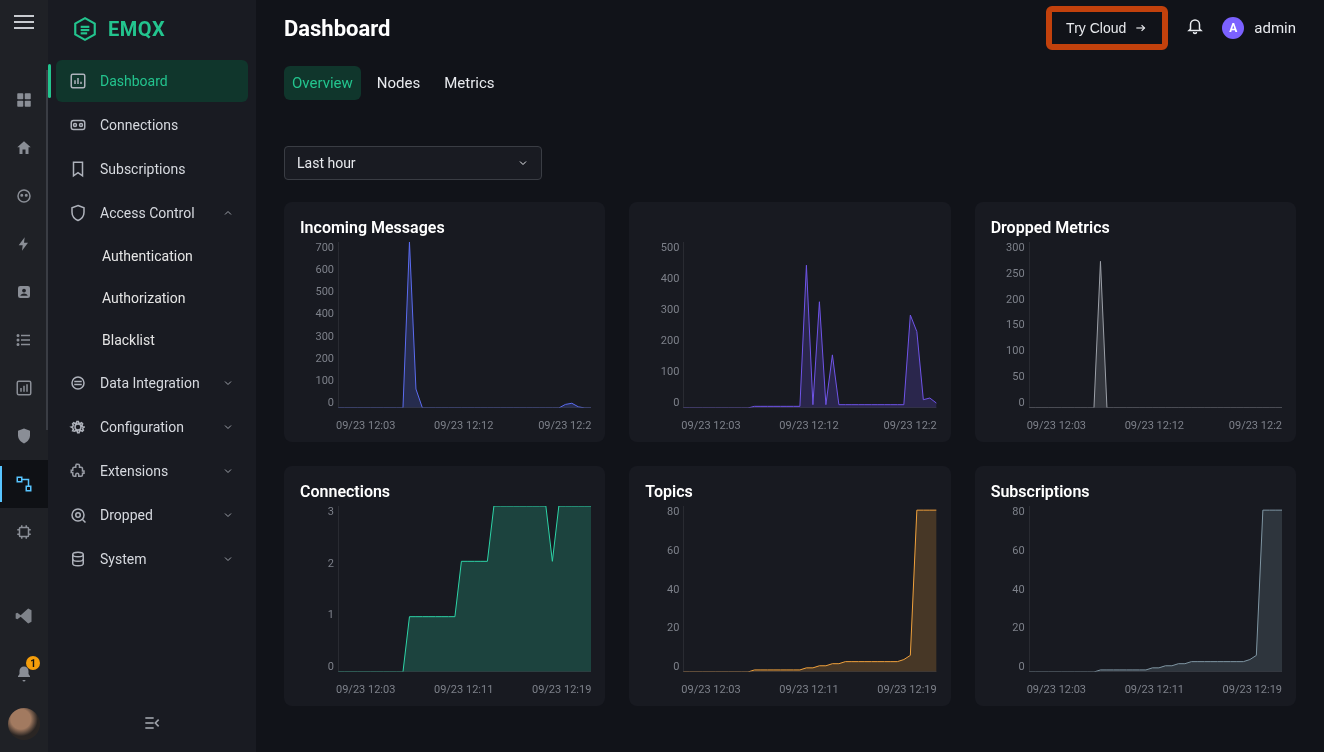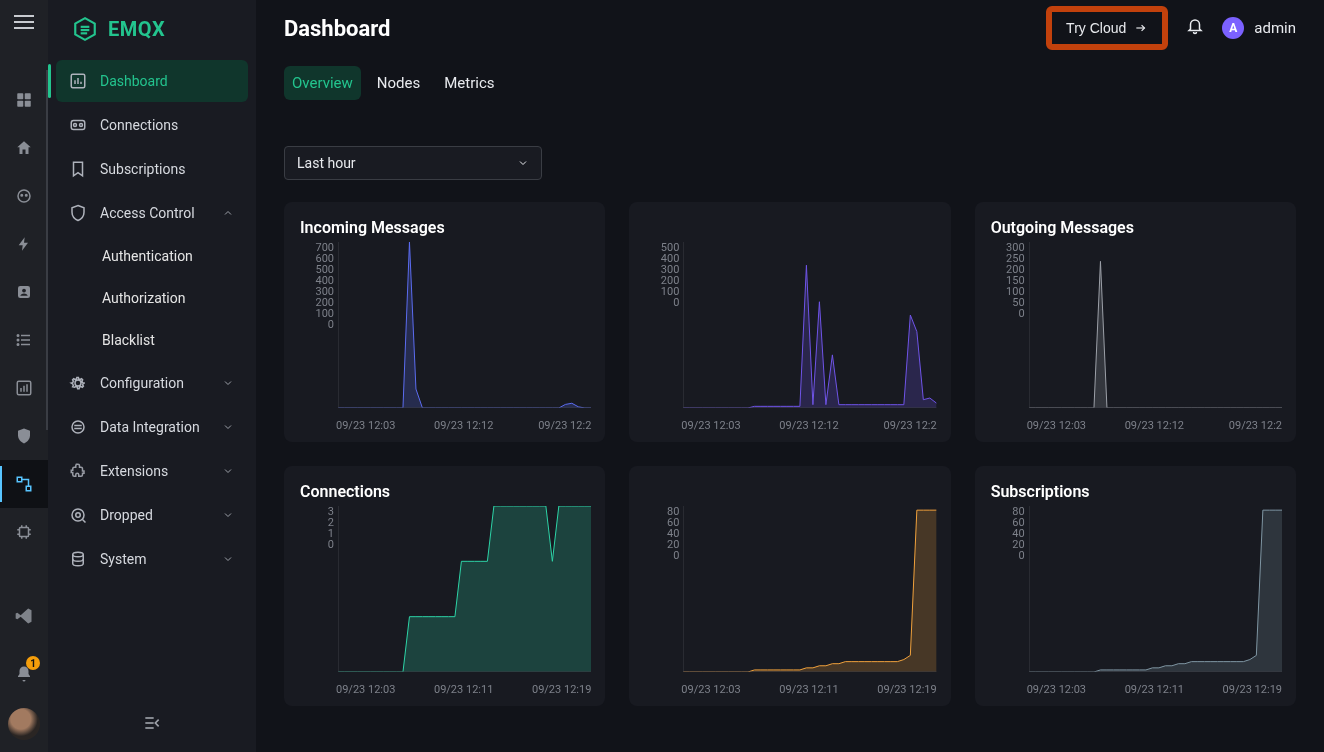--- a/index.html
+++ b/index.html
@@ -42,21 +42,21 @@
   .userblock { display:flex; align-items:center; gap:10px; color:#e8eaee; font-size:15px;}
   .tabs { display:flex; align-items:center; gap:8px; padding:10px 28px 0 28px; }
   .tab { padding:8px 8px; border-radius:6px; color:#e8eaee; font-size:15px; cursor:pointer;}
   .tab.active { background:#10362c; color:#23c48e; }
   .controls { padding:22px 28px 0 28px;}
   .select { width:258px; height:34px; border:1px solid #3a3d44; border-radius:4px; background:#191b22; color:#e8eaee; display:flex; align-items:center; padding:0 12px; font-size:14px; cursor:pointer; justify-content:space-between;margin-top:24px;}
   .grid { display:grid; grid-template-columns: 1fr 1fr 1fr; gap:24px; padding:22px 28px 28px 28px;}
   .card { background:#181a21; border-radius:8px; padding:16px 16px 10px 16px; height:240px; position:relative; overflow:hidden;}
   .card h3 { color:#fff; font-size:16px; font-weight:600; margin-bottom:6px;}
   .plot { position:absolute; left:16px; right:14px; top:40px; bottom:34px;}
-  .ylabels { position:absolute; left:0; top:0; bottom:0; width:34px; display:flex; flex-direction:column; font-size:11px; color:#7d818a; text-align:right;}
+  .ylabels { position:absolute; left:0; top:0; bottom:0; width:34px; display:flex; flex-direction:column; justify-content:space-between; font-size:11px; color:#7d818a; text-align:right;}
   .ylabels span { display:block; line-height:1;}
   .svgwrap { position:absolute; left:38px; right:0; top:0; bottom:0;}
   .svgwrap svg { width:100%; height:100%; display:block;}
   .axis-line { stroke:#3a3d44; stroke-width:1;}
   .xlabels { position:absolute; left:16px; right:14px; bottom:10px; display:flex; font-size:11px; color:#7d818a;gap:11px; }
   .xlabels span { flex:1; text-align:center;}
   .xlabels span:first-child { text-align:left; padding-left:36px;}
   .xlabels span:last-child { text-align:right;}
 </style>
 </head>
@@ -213,38 +213,38 @@
       <svg width="12" height="12" viewBox="0 0 24 24" fill="none" stroke="currentColor" stroke-width="2">
       <polyline points="6,15 12,9 18,15"></polyline>
           </svg></span>
       </div>
       <div class="nav-sub">Authentication</div>
       <div class="nav-sub">Authorization</div>
       <div class="nav-sub">Blacklist</div>
       <div class="nav-item">
         <span class="ico">
           <svg width="18" height="18" viewBox="0 0 24 24" fill="none" stroke="currentColor" stroke-width="2">
-            <path d="M12 8a4 4 0 100 8 4 4 0 000-8zm9 4l-2 .5-.8 2 1 1.8-1.4 1.4-1.8-1-2 .8-.5 2h-2l-.5-2-2-.8-1.8 1L4.8 17l1-1.8-.8-2L3 12l2-.5.8-2-1-1.8L6.2 6.3l1.8 1 2-.8.5-2h2l.5 2 2 .8 1.8-1 1.4 1.4-1 1.8.8 2z"></path>
-          </svg>
-        </span>
-    <span>Configuration</span>
-        <span class="chev">
-      <svg width="12" height="12" viewBox="0 0 24 24" fill="none" stroke="currentColor" stroke-width="2">
-      <polyline points="6,9 12,15 18,9"></polyline>
-          </svg></span>
-      </div>
-      <div class="nav-item">
-        <span class="ico">
-          <svg width="18" height="18" viewBox="0 0 24 24" fill="none" stroke="currentColor" stroke-width="2">
             <circle cx="12" cy="12" r="8"></circle>
             <line x1="7" y1="10" x2="17" y2="10"></line>
             <line x1="7" y1="14" x2="17" y2="14"></line>
           </svg>
         </span>
     <span>Data Integration</span>
+        <span class="chev">
+      <svg width="12" height="12" viewBox="0 0 24 24" fill="none" stroke="currentColor" stroke-width="2">
+      <polyline points="6,9 12,15 18,9"></polyline>
+          </svg></span>
+      </div>
+      <div class="nav-item">
+        <span class="ico">
+          <svg width="18" height="18" viewBox="0 0 24 24" fill="none" stroke="currentColor" stroke-width="2">
+            <path d="M12 8a4 4 0 100 8 4 4 0 000-8zm9 4l-2 .5-.8 2 1 1.8-1.4 1.4-1.8-1-2 .8-.5 2h-2l-.5-2-2-.8-1.8 1L4.8 17l1-1.8-.8-2L3 12l2-.5.8-2-1-1.8L6.2 6.3l1.8 1 2-.8.5-2h2l.5 2 2 .8 1.8-1 1.4 1.4-1 1.8.8 2z"></path>
+          </svg>
+        </span>
+    <span>Configuration</span>
         <span class="chev">
       <svg width="12" height="12" viewBox="0 0 24 24" fill="none" stroke="currentColor" stroke-width="2">
       <polyline points="6,9 12,15 18,9"></polyline>
           </svg></span>
       </div>
       <div class="nav-item">
         <span class="ico">
           <svg width="18" height="18" viewBox="0 0 24 24" fill="none" stroke="currentColor" stroke-width="2">
             <path d="M9 3h3a2 2 0 012 2v2h2a2 2 0 012 2v3h2v3h-2v2a2 2 0 01-2 2h-3v-2a2 2 0 00-4 0v2H7a2 2 0 01-2-2v-3H3v-3h2V9a2 2 0 012-2h2V5a2 2 0 012-2z" opacity=".85"></path>
           </svg>
@@ -382,21 +382,21 @@
   </svg>
           </div>
         </div>
         <div class="xlabels">
           <span>09/23 12:03</span>
           <span>09/23 12:12</span>
           <span>09/23 12:2</span>
         </div>
       </div>
       <div class="card">
-        <h3>Outgoing Messages</h3>
+        <h3>Dropped Metrics</h3>
         <div class="plot">
           <div class="ylabels">
             <span>300</span>
             <span>250</span>
             <span>200</span>
             <span>150</span>
             <span>100</span>
             <span>50</span>
             <span>0</span>
           </div>
@@ -433,20 +433,21 @@
   </svg>
           </div>
         </div>
         <div class="xlabels">
           <span>09/23 12:03</span>
           <span>09/23 12:11</span>
           <span>09/23 12:19</span>
         </div>
       </div>
       <div class="card">
+        <h3>Topics</h3>
         <div class="plot">
           <div class="ylabels">
             <span>80</span>
             <span>60</span>
             <span>40</span>
             <span>20</span>
             <span>0</span>
           </div>
           <div class="svgwrap">
             <svg viewBox="0 0 100 100" preserveAspectRatio="none">

